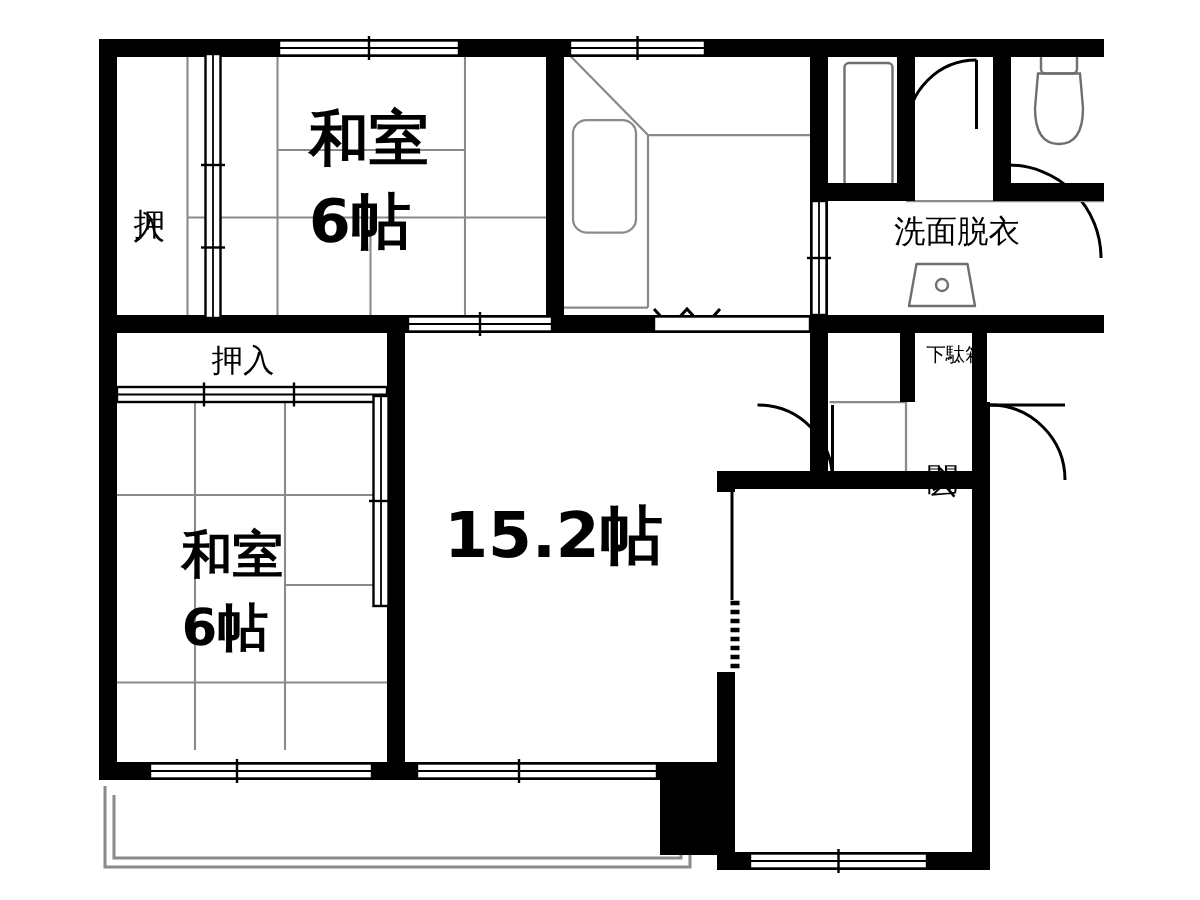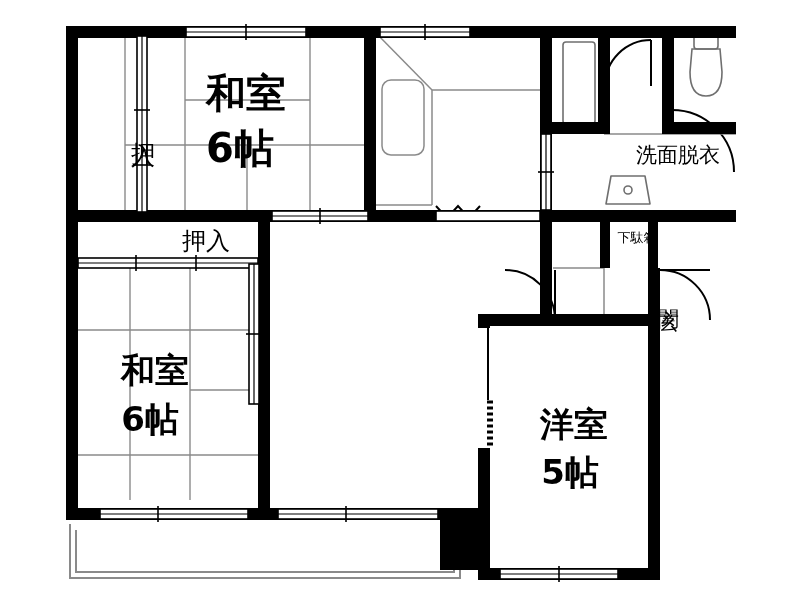--- a/index.html
+++ b/index.html
@@ -27,22 +27,22 @@
     position: absolute;
     color: #000000;
     font-weight: bold;
     white-space: nowrap;
     line-height: 1.0;
     letter-spacing: 0px;
   }
   .lbl-room-big   { font-size: 40px; }
   .lbl-room-med   { font-size: 34px; }
   .lbl-ldk        { font-size: 42px; }
-  .lbl-closet     { font-size: 24px; font-weight: normal; margin-left: 44px; }
-  .lbl-small      { font-size: 21px; font-weight: normal; margin-left: 40px; }
+  .lbl-closet     { font-size: 21px; font-weight: normal; }
+  .lbl-small      { font-size: 21px; font-weight: normal; }
   .lbl-tiny       { font-size: 13px; font-weight: normal; }
   .lbl-balcony    { font-size: 26px; font-weight: normal; letter-spacing: 1px; }
   .lbl-vert {
     writing-mode: vertical-rl;
     text-orientation: upright;
   }
   .lbl-center { transform: translate(-50%, -50%); }
 </style>
 </head>
 <body>
@@ -251,23 +251,22 @@
   <div class="lbl lbl-room-big lbl-center" style="left:246px; top:93px;">和室</div>
   <div class="lbl lbl-room-big lbl-center" style="left:240px; top:148px;">6帖</div>
 
   <div class="lbl lbl-closet lbl-vert lbl-center" style="left:99px; top:123px;">押入</div>
 
   <div class="lbl lbl-room-med lbl-center" style="left:155px; top:370px;">和室</div>
   <div class="lbl lbl-room-med lbl-center" style="left:150px; top:419px;">6帖</div>
 
   <div class="lbl lbl-closet lbl-center" style="left:162px; top:241px;">押入</div>
 
-
-  <div class="lbl lbl-room-med lbl-center" style="left:574px; top:424px;">洋室</div>
-  <div class="lbl lbl-room-med lbl-center" style="left:570px; top:472px;">5帖</div>
+  <div class="lbl lbl-ldk lbl-center" style="left:369px; top:357px;">15.2帖</div>
+
 
   <div class="lbl lbl-small lbl-center" style="left:638px; top:155px;">洗面脱衣</div>
 
   <div class="lbl lbl-tiny lbl-center" style="left:637px; top:237px;text-align:right;">下駄箱</div>
 
   <div class="lbl lbl-small lbl-vert lbl-center" style="left:628px; top:293px;">玄関</div>
 
 
 </div>
 

